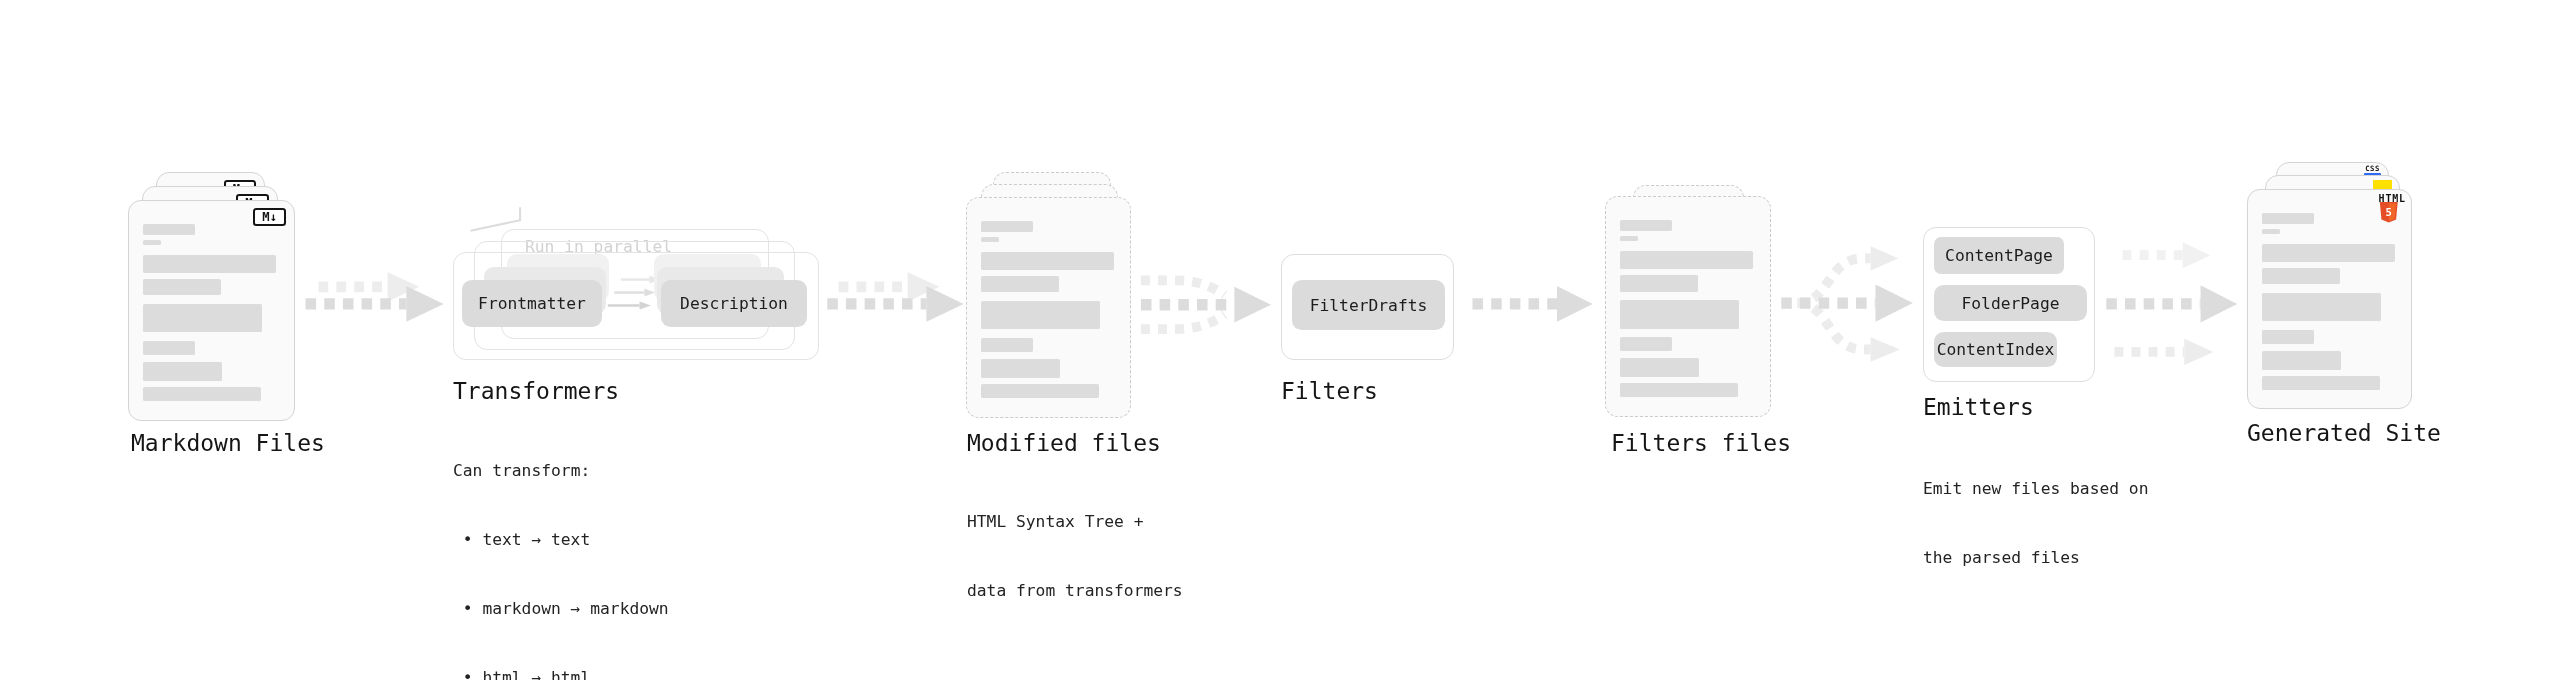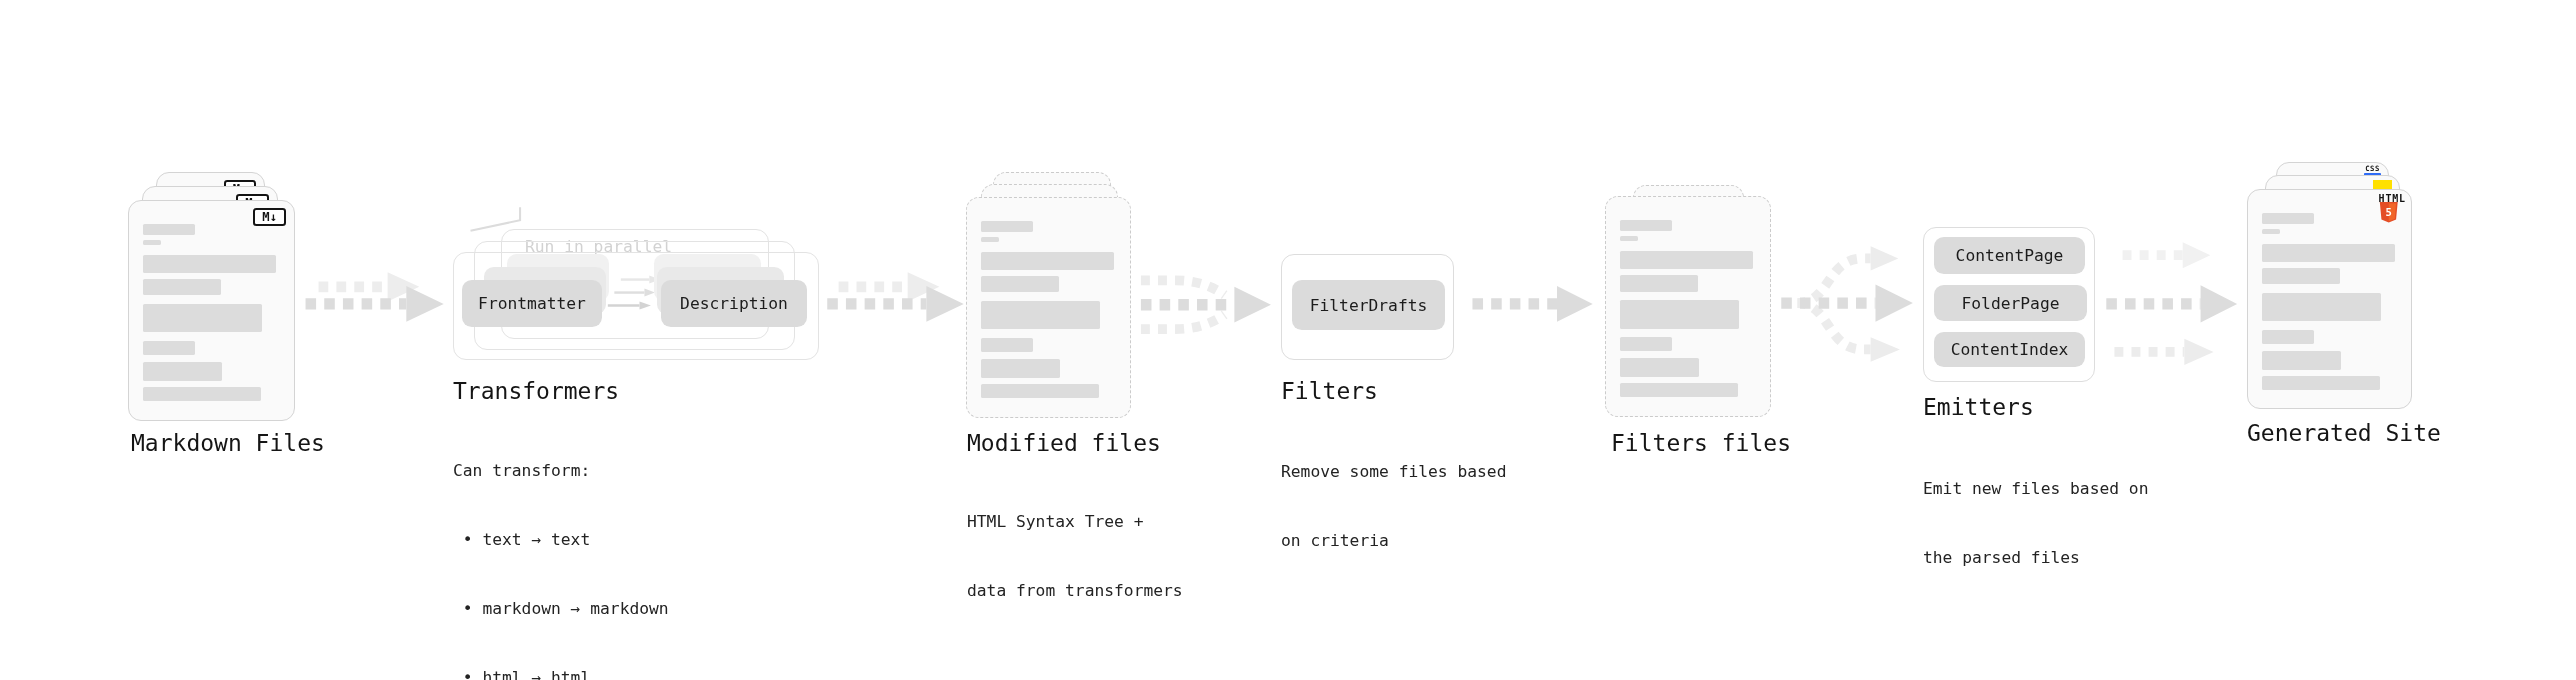--- a/index.html
+++ b/index.html
@@ -190,44 +190,40 @@
   </div>
   <div class="stage-label" style="left:967px; top:430px;">Modified files</div>
   <div class="stage-sub" style="left:967px; top:464px;">
     <div>HTML Syntax Tree +</div>
     <div>data from transformers</div>
   </div>
 
   <div class="outline-box" style="left:1281px; top:254px; width:173px; height:106px;"></div>
   <div class="pill" style="left:1292px; top:280px; width:153px; height:50px;">FilterDrafts</div>
   <div class="stage-label" style="left:1281px; top:378px;">Filters</div>
-  <div class="stage-sub" style="left:1281px; top:414px;">
-    <div>Remove some files based</div>
-    <div>on criteria</div>
-  </div>
 
   <div class="stack" style="left:1605px; top:185px; width:195px; height:244px;">
     <div class="doc-card dashed" style="left:28.4px; top:0; width:111px;"></div>
     <div class="doc-card dashed" style="left:0; top:11.4px; width:166px;">
       <div class="bar b1"></div>
       <div class="bar b2"></div>
       <div class="bar b3"></div>
       <div class="bar b4"></div>
       <div class="bar b5"></div>
       <div class="bar b6"></div>
       <div class="bar b7"></div>
       <div class="bar b8"></div>
     </div>
   </div>
   <div class="stage-label" style="left:1611px; top:430px;">Filters files</div>
 
   <div class="outline-box" style="left:1923px; top:227px; width:172px; height:155px;"></div>
-  <div class="pill" style="left:1934px; top:237px; width:151px; height:37px;">ContentPage</div>
+  <div class="pill" style="left:1934px; top:237px; width:130px; height:37px;border-radius:7px;">ContentPage</div>
   <div class="pill" style="left:1934px; top:285px; width:153px; height:36px;">FolderPage</div>
-  <div class="pill" style="left:1934px; top:332px; width:151px; height:35px;">ContentIndex</div>
+  <div class="pill" style="left:1934px; top:332px; width:123px; height:35px;">ContentIndex</div>
   <div class="stage-label" style="left:1923px; top:394px;">Emitters</div>
   <div class="stage-sub" style="left:1923px; top:431px;">
     <div>Emit new files based on</div>
     <div>the parsed files</div>
   </div>
 
   <div class="stack" style="left:2247px; top:162px; width:195px; height:252px;">
     <div class="doc-card" style="left:29px; top:0; width:113px;">
       <div class="css-badge">
         <div class="txt">CSS</div>

